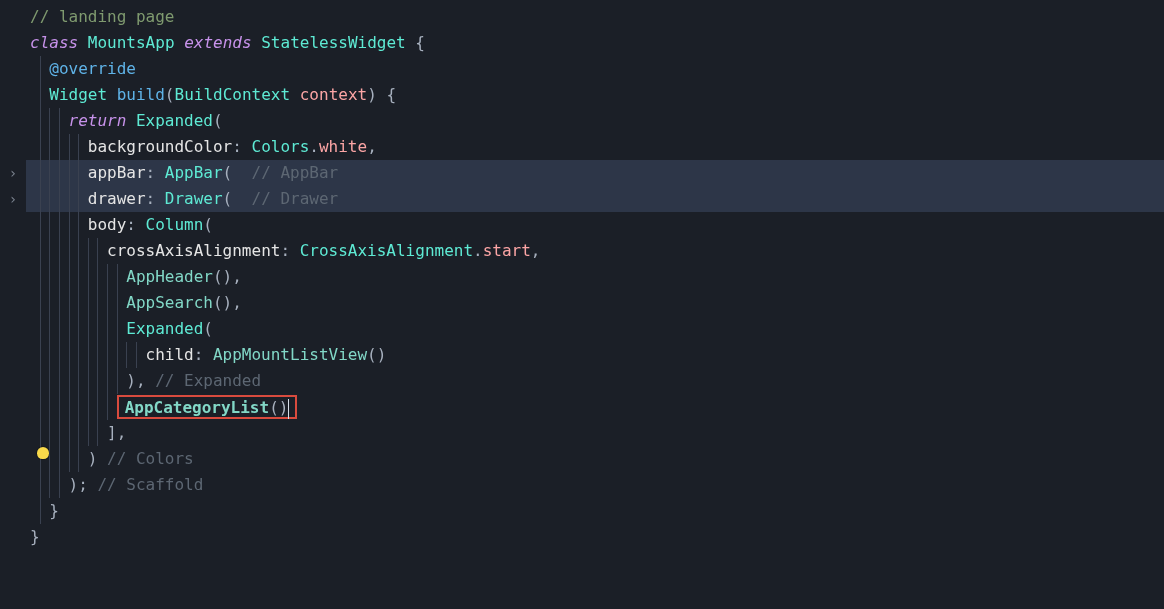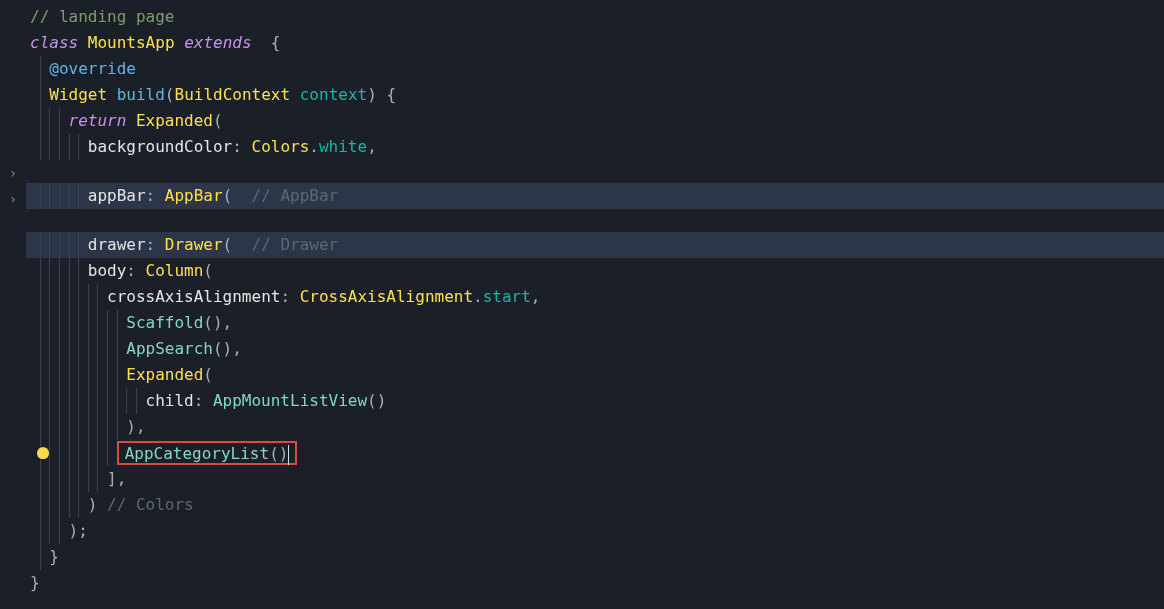--- a/index.html
+++ b/index.html
@@ -9,38 +9,38 @@
   .editor{position:relative;padding-top:4px;}
   .gutter{position:absolute;left:0;top:4px;width:26px;}
   .gutter .arrow{height:26px;display:flex;align-items:center;justify-content:center;
                  color:#7a828e;font-size:14px;}
   .lightbulb{position:absolute;left:30px;width:26px;height:26px;display:flex;
              align-items:center;justify-content:center;}
   .lightbulb span{display:block;width:12px;height:12px;background:#f9d94a;border-radius:50% 50% 45% 45%;
                   box-shadow:0 0 0 1px rgba(0,0,0,.2);}
   .code{margin-left:26px;}
   .line{height:26px;padding-left:4px;white-space:pre;display:flex;align-items:center;}
-  .hl{background:#2d3648;margin-top:23px;}
+  .hl{background:#2d3648;}
   .indent{display:inline-block;width:1ch;border-left:1px solid #3a4150;height:26px;vertical-align:top;}
   .indent.first{border-left:none;}
   
   .cm{color:#5d6773;font-style:normal;}       
   .cmg{color:#7f9a6f;}                          
   .kw{color:#c792ea;font-style:italic;}                           
-  .cls{color:#fde047;text-align:center;}                          
+  .cls{color:#5eead4;text-align:center;}                          
   .fn{color:#5fb3e8;}                           
-  .id{color:#14b8a6;}                           
+  .id{color:#fca5a5;}                           
   .named{color:#e5e5e5;}
   .punct{color:#a7b0be;}
   .widg{color:#82d8c7;}
   .underline-err{background-image:
         linear-gradient(135deg,transparent 0,transparent 45%,#e07b53 45%,#e07b53 55%,transparent 55%,transparent 100%),
         linear-gradient(45deg,transparent 0,transparent 45%,#e07b53 45%,#e07b53 55%,transparent 55%,transparent 100%);
         background-size:6px 3px;background-repeat:repeat-x;background-position:0 100%;
-        padding-bottom:1px;}
+        padding-bottom:1px;font-weight:bold;}
   .redbox{display:inline-block;border:2px solid #d94b3e;padding:0 6px;height:24px;line-height:22px;}
   .cursor{display:inline-block;width:0;border-left:1px solid #d7dee8;height:20px;vertical-align:middle;}
 </style>
 </head>
 <body>
 
 <div class="editor">
 
   <div class="gutter">
     <div style="height:156px"></div>
@@ -49,55 +49,55 @@
   </div>
 
   <div class="lightbulb" style="top:440px">
       <span></span>
     </div>
 
   <div class="code">
 
     <div class="line"><span class="cmg">// landing page</span></div>
 
-    <div class="line"><span class="kw">class</span><span> </span><span class="cls">MountsApp</span><span> </span><span class="kw">extends</span><span> </span><span class="punct"> {</span></div>
+    <div class="line"><span class="kw">class</span><span> </span><span class="cls">MountsApp</span><span> </span><span class="kw">extends</span><span> </span><span class="cls">StatelessWidget</span><span class="punct"> {</span></div>
 
     <div class="line"><span class="indent first"> </span><span class="indent"> </span><span class="fn">@</span><span class="fn">override</span></div>
 
     <div class="line"><span class="indent first"> </span><span class="indent"> </span><span class="cls">Widget</span><span> </span><span class="fn">build</span><span class="punct">(</span><span class="cls">BuildContext</span><span class="id"> context</span><span class="punct">)</span><span class="punct"> {</span></div>
 
     <div class="line"><span class="indent first"> </span><span class="indent"> </span><span class="indent"> </span><span class="indent"> </span><span class="kw">return</span><span> </span><span class="cls">Expanded</span><span class="punct">(</span></div>
 
     <div class="line"><span class="indent first"> </span><span class="indent"> </span><span class="indent"> </span><span class="indent"> </span><span class="indent"> </span><span class="indent"> </span><span class="named">backgroundColor</span><span class="punct">: </span><span class="cls">Colors</span><span class="punct">.</span><span class="id">white</span><span class="punct">,</span></div>
 
     <div class="line hl"><span class="indent first"> </span><span class="indent"> </span><span class="indent"> </span><span class="indent"> </span><span class="indent"> </span><span class="indent"> </span><span class="named">appBar</span><span class="punct">: </span><span class="cls">AppBar</span><span class="punct">(</span><span class="cm">  // AppBar</span></div>
 
     <div class="line hl"><span class="indent first"> </span><span class="indent"> </span><span class="indent"> </span><span class="indent"> </span><span class="indent"> </span><span class="indent"> </span><span class="named">drawer</span><span class="punct">: </span><span class="cls">Drawer</span><span class="punct">(</span><span class="cm">  // Drawer</span></div>
 
     <div class="line"><span class="indent first"> </span><span class="indent"> </span><span class="indent"> </span><span class="indent"> </span><span class="indent"> </span><span class="indent"> </span><span class="named">body</span><span class="punct">: </span><span class="cls">Column</span><span class="punct">(</span></div>
 
     <div class="line"><span class="indent first"> </span><span class="indent"> </span><span class="indent"> </span><span class="indent"> </span><span class="indent"> </span><span class="indent"> </span><span class="indent"> </span><span class="indent"> </span><span class="named">crossAxisAlignment</span><span class="punct">: </span><span class="cls">CrossAxisAlignment</span><span class="punct">.</span><span class="id">start</span><span class="punct">,</span></div>
 
 
-    <div class="line"><span class="indent first"> </span><span class="indent"> </span><span class="indent"> </span><span class="indent"> </span><span class="indent"> </span><span class="indent"> </span><span class="indent"> </span><span class="indent"> </span><span class="indent"> </span><span class="indent"> </span><span class="widg">Scaffold</span><span class="punct">(),</span></div>
+    <div class="line"><span class="indent first"> </span><span class="indent"> </span><span class="indent"> </span><span class="indent"> </span><span class="indent"> </span><span class="indent"> </span><span class="indent"> </span><span class="indent"> </span><span class="indent"> </span><span class="indent"> </span><span class="widg">AppHeader</span><span class="punct">(),</span></div>
 
     <div class="line"><span class="indent first"> </span><span class="indent"> </span><span class="indent"> </span><span class="indent"> </span><span class="indent"> </span><span class="indent"> </span><span class="indent"> </span><span class="indent"> </span><span class="indent"> </span><span class="indent"> </span><span class="widg">AppSearch</span><span class="punct">(),</span></div>
 
     <div class="line"><span class="indent first"> </span><span class="indent"> </span><span class="indent"> </span><span class="indent"> </span><span class="indent"> </span><span class="indent"> </span><span class="indent"> </span><span class="indent"> </span><span class="indent"> </span><span class="indent"> </span><span class="cls">Expanded</span><span class="punct">(</span></div>
 
     <div class="line"><span class="indent first"> </span><span class="indent"> </span><span class="indent"> </span><span class="indent"> </span><span class="indent"> </span><span class="indent"> </span><span class="indent"> </span><span class="indent"> </span><span class="indent"> </span><span class="indent"> </span><span class="indent"> </span><span class="indent"> </span><span class="named">child</span><span class="punct">: </span><span class="widg">AppMountListView</span><span class="punct">()</span></div>
 
-    <div class="line"><span class="indent first"> </span><span class="indent"> </span><span class="indent"> </span><span class="indent"> </span><span class="indent"> </span><span class="indent"> </span><span class="indent"> </span><span class="indent"> </span><span class="indent"> </span><span class="indent"> </span><span class="punct">),</span></div>
+    <div class="line"><span class="indent first"> </span><span class="indent"> </span><span class="indent"> </span><span class="indent"> </span><span class="indent"> </span><span class="indent"> </span><span class="indent"> </span><span class="indent"> </span><span class="indent"> </span><span class="indent"> </span><span class="punct">),</span><span class="cm"> // Expanded</span></div>
 
     <div class="line"><span class="indent first"> </span><span class="indent"> </span><span class="indent"> </span><span class="indent"> </span><span class="indent"> </span><span class="indent"> </span><span class="indent"> </span><span class="indent"> </span><span class="indent"> </span><span class="redbox"><span class="widg underline-err">AppCategoryList</span><span class="punct">()</span><span class="cursor"></span></span></div>
 
     <div class="line"><span class="indent first"> </span><span class="indent"> </span><span class="indent"> </span><span class="indent"> </span><span class="indent"> </span><span class="indent"> </span><span class="indent"> </span><span class="indent"> </span><span class="punct">],</span></div>
 
     <div class="line"><span class="indent first"> </span><span class="indent"> </span><span class="indent"> </span><span class="indent"> </span><span class="indent"> </span><span class="indent"> </span><span class="punct">)</span><span class="cm"> // Colors</span></div>
 
-    <div class="line"><span class="indent first"> </span><span class="indent"> </span><span class="indent"> </span><span class="indent"> </span><span class="punct">);</span></div>
+    <div class="line"><span class="indent first"> </span><span class="indent"> </span><span class="indent"> </span><span class="indent"> </span><span class="punct">);</span><span class="cm"> // Scaffold</span></div>
 
     <div class="line"><span class="indent first"> </span><span class="indent"> </span><span class="punct">}</span></div>
 
     <div class="line"><span class="punct">}</span></div>
 
   </div>
 </div>
 
 </body></html>

